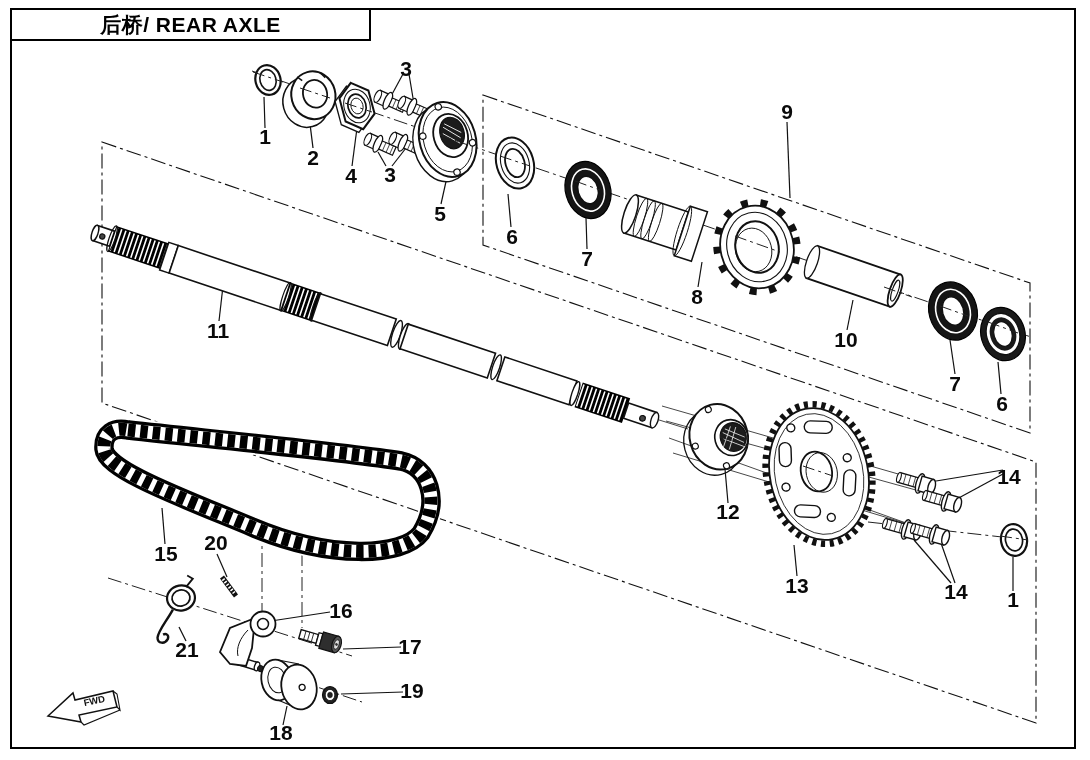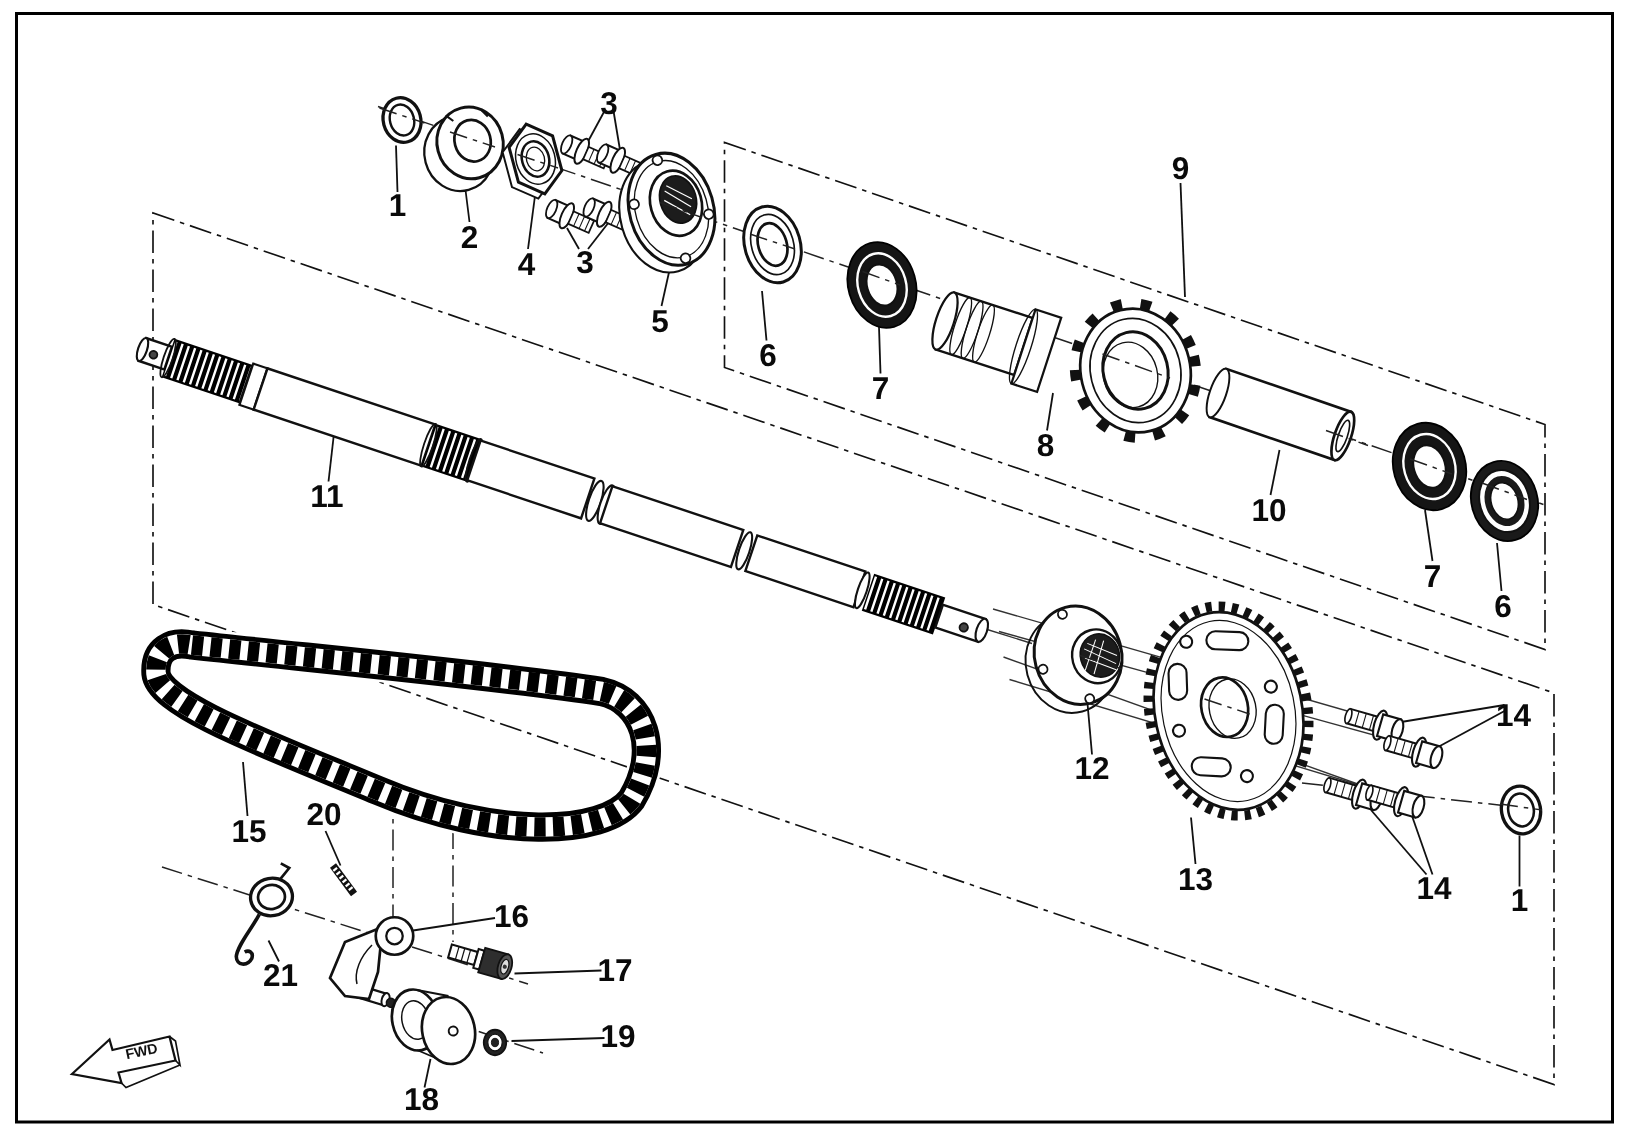--- a/index.html
+++ b/index.html
@@ -11,20 +11,21 @@
             background:#fff;letter-spacing:0.5px;}
   svg{position:absolute;left:0;top:0;}
   svg text.callout{font-family:"Liberation Sans", sans-serif;font-size:21px;font-weight:bold;fill:#0a0a0a;}
   svg text.fwd{font-family:"Liberation Sans", sans-serif;font-size:9.5px;font-weight:bold;fill:#111;}
 </style>
 </head>
 <body>
 
 <div id="stage">
   <div id="frame"></div>
+  <div id="titlebox">后桥/ REAR AXLE</div>
 
   <svg width="1090" height="760" viewBox="0 0 1090 760">
 
     <g stroke="#222" stroke-width="1" fill="none" stroke-dasharray="14 4 3 4">
       <line x1="252" y1="71" x2="1031" y2="337"></line>
       <line x1="108" y1="578" x2="352" y2="656"></line>
       <line x1="248" y1="664" x2="362" y2="702"></line>
       <line x1="262" y1="528" x2="262" y2="612"></line>
       <line x1="302" y1="552" x2="302" y2="628"></line>
       <line x1="868" y1="522" x2="1002" y2="537"></line>

